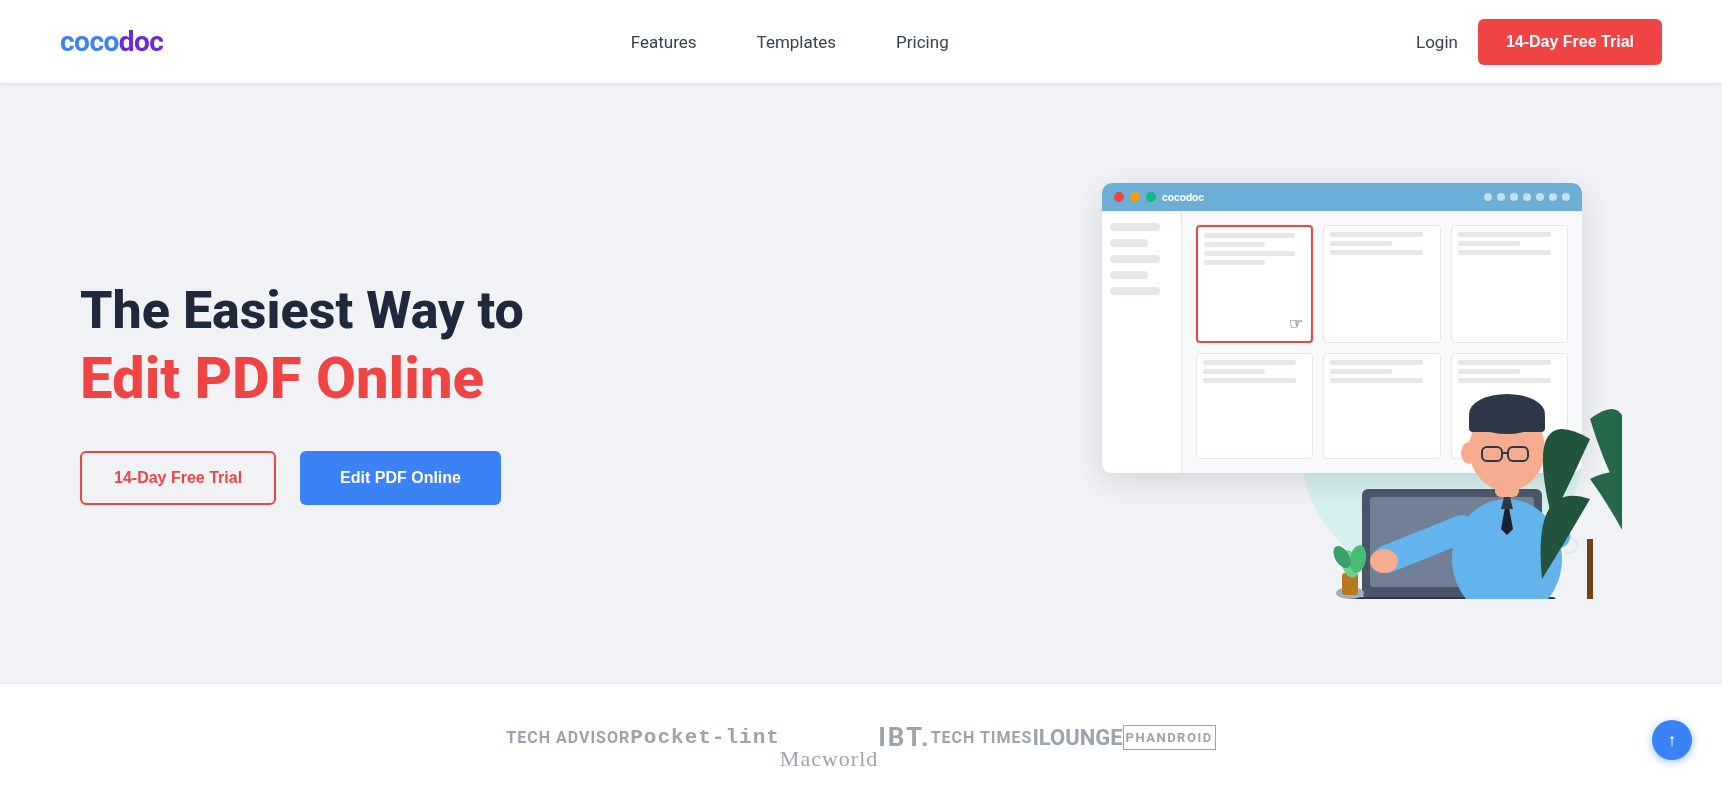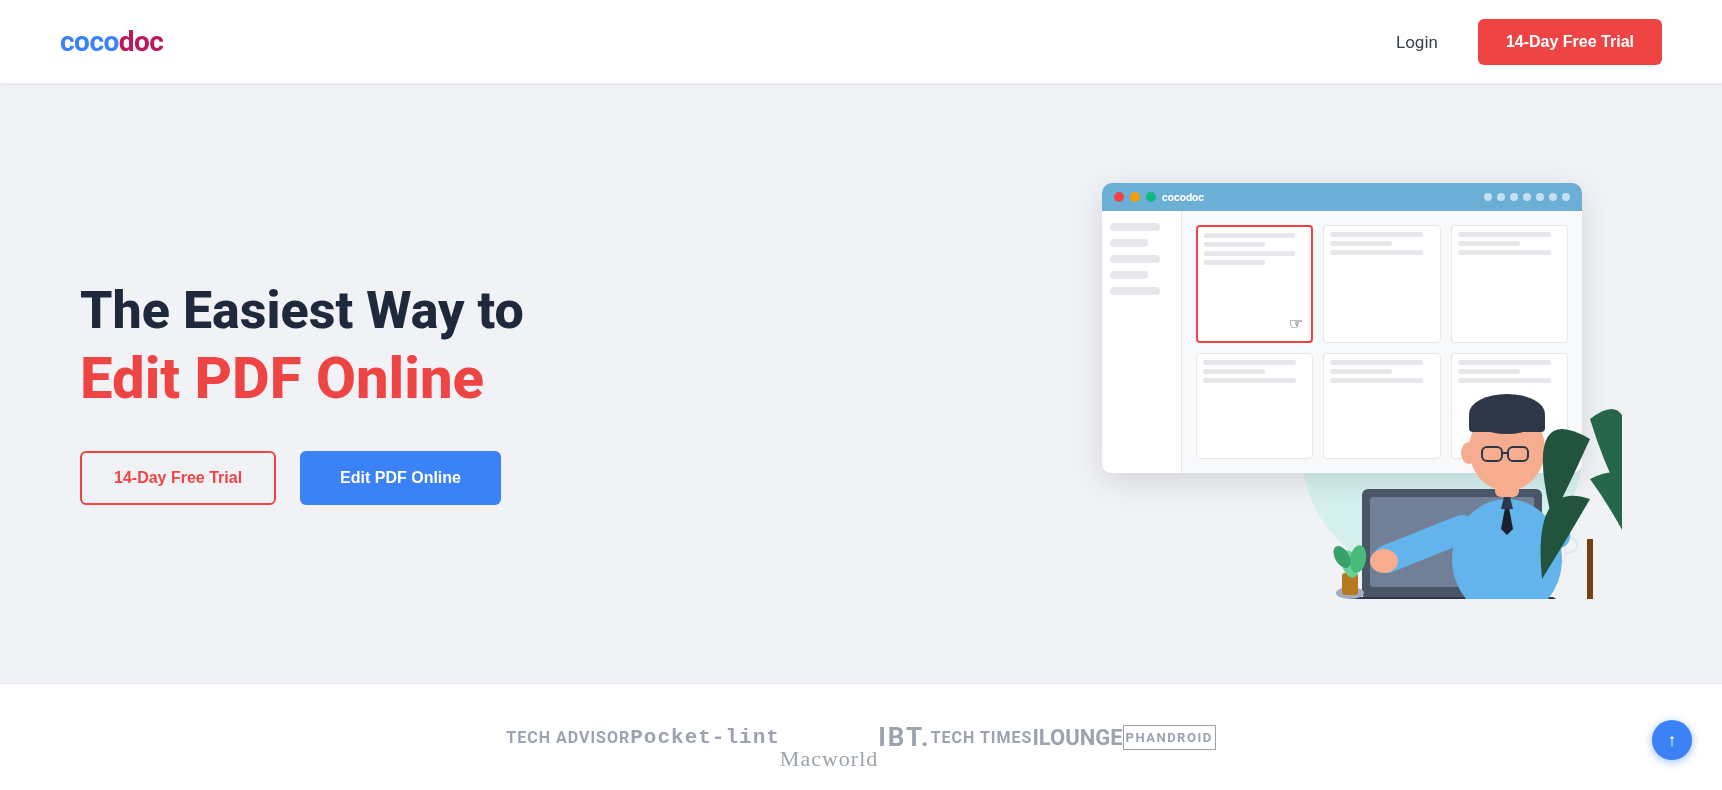--- a/index.html
+++ b/index.html
@@ -16,37 +16,37 @@
       box-shadow: 0 1px 4px rgba(0,0,0,0.08);
       position: relative;
       z-index: 10;
     }
     .logo {
       font-size: 28px;
       font-weight: 700;
       letter-spacing: -0.5px;
     }
     .logo-coco { color: #3b82f6; }
-    .logo-doc { color: #be185d; }
+    .logo-doc { color: #6d28d9; }
     .nav-links {
       display: flex;
       align-items: center;
       gap: 60px;
     }
     .nav-link {
       font-size: 17px;
       color: #374151;
       text-decoration: none;
       font-weight: 400;
       cursor: pointer;
     }
     .nav-right {
       display: flex;
       align-items: center;
-      gap: 40px;
+      gap: 20px;
     }
     .nav-login {
       font-size: 17px;
       color: #374151;
       cursor: pointer;
     }
     .btn-trial {
       background: #ef4444;
       color: #fff;
       border: none;
@@ -287,20 +287,25 @@
       box-shadow: 0 2px 8px rgba(59,130,246,0.5);
     }
   </style>
 </head>
 <body>
 
 <nav class="navbar">
   <div class="logo">
     <span class="logo-coco">coco</span><span class="logo-doc">doc</span>
   </div>
+  <div class="nav-links">
+    <a class="nav-link">Features</a>
+    <a class="nav-link">Templates</a>
+    <a class="nav-link">Pricing</a>
+  </div>
   <div class="nav-right">
     <span class="nav-login">Login</span>
     <button class="btn-trial">14-Day Free Trial</button>
   </div>
 </nav>
 
 <section class="hero">
   <div class="hero-left">
     <div class="hero-title-top">The Easiest Way to</div>
     <div class="hero-title-red">Edit PDF Online</div>

